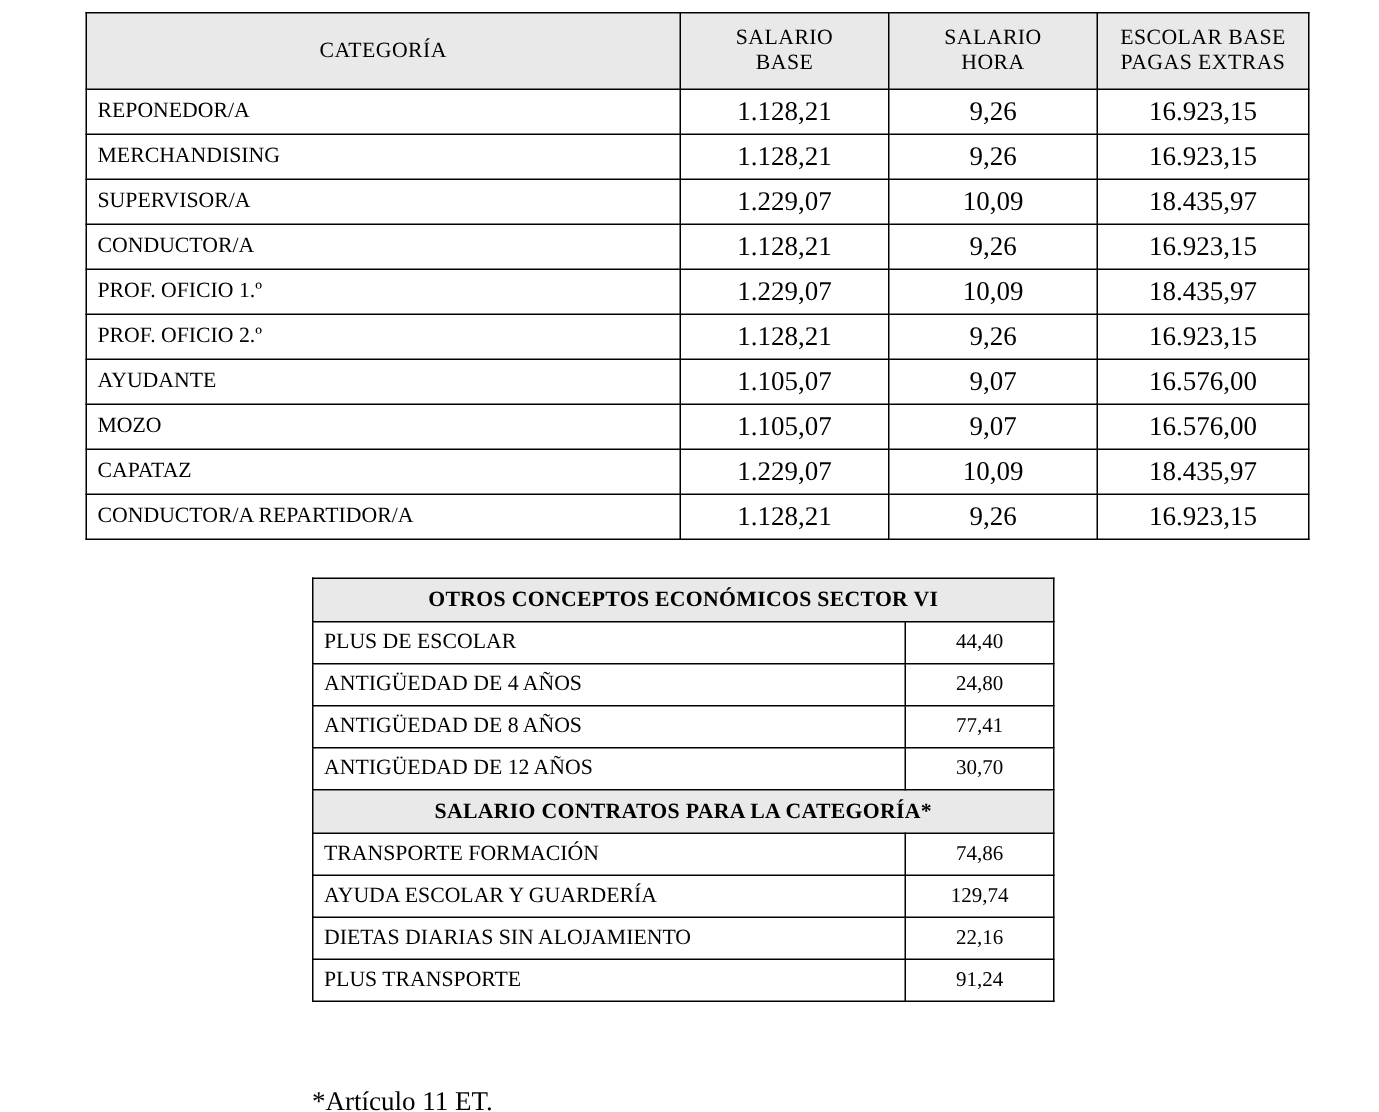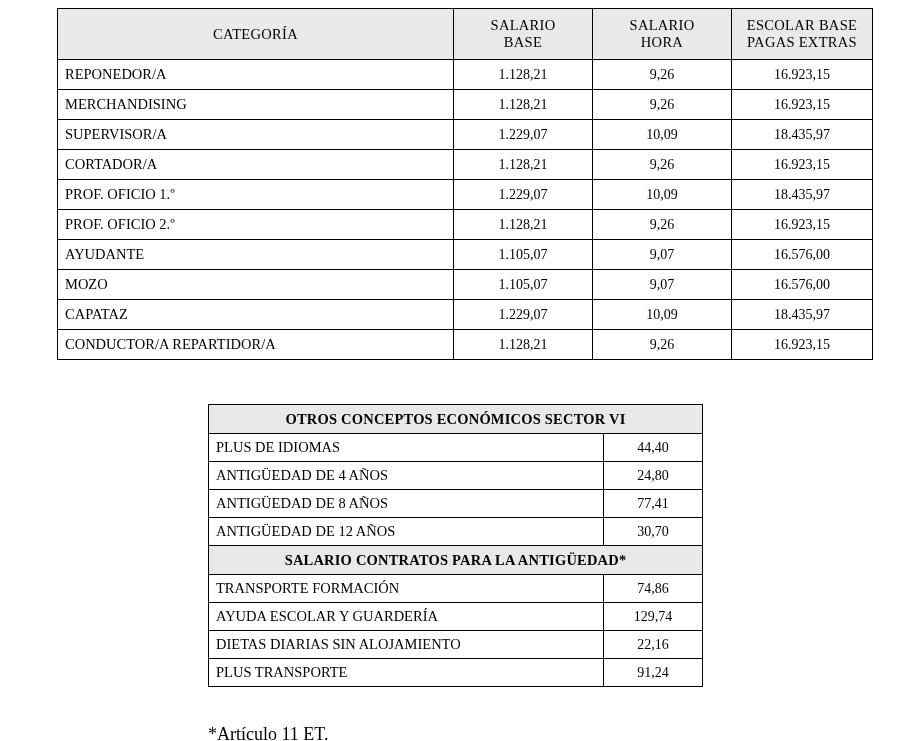--- a/index.html
+++ b/index.html
@@ -53,34 +53,34 @@
     height: 29px;
     vertical-align: middle;
   }
   .sal-row td.cat {
     text-align: left;
     padding-left: 7px;
     font-size: 14.5px;
   }
   .sal-row td.num {
     text-align: center;
-    font-size: 14px;
+    font-size: 18px;
   }
 
   
   .col-cat  { width: 396px; }
   .col-base { width: 139px; }
   .col-hora { width: 139px; }
   .col-extr { width: 141px; }
 
   
   #otros-table-wrap {
     position: absolute;
     left: 208px;
-    top: 404px;
+    top: 385px;
     width: 494px;
   }
   table.otros {
     border-collapse: collapse;
     table-layout: fixed;
     width: 100%;
   }
   table.otros td {
     border: 1px solid #000000;
     padding: 0;
@@ -159,21 +159,21 @@
         <td class="num">9,26</td>
         <td class="num">16.923,15</td>
       </tr>
       <tr class="sal-row">
         <td class="cat">SUPERVISOR/A</td>
         <td class="num">1.229,07</td>
         <td class="num">10,09</td>
         <td class="num">18.435,97</td>
       </tr>
       <tr class="sal-row">
-        <td class="cat">CORTADOR/A</td>
+        <td class="cat">CONDUCTOR/A</td>
         <td class="num">1.128,21</td>
         <td class="num">9,26</td>
         <td class="num">16.923,15</td>
       </tr>
       <tr class="sal-row">
         <td class="cat">PROF. OFICIO 1.º</td>
         <td class="num">1.229,07</td>
         <td class="num">10,09</td>
         <td class="num">18.435,97</td>
       </tr>
@@ -215,37 +215,37 @@
   <table class="otros">
     <colgroup>
       <col class="ocol-lbl">
         <col class="ocol-val">
     </colgroup>
     <tbody>
       <tr>
         <td class="section" colspan="2">OTROS CONCEPTOS ECONÓMICOS SECTOR VI</td>
       </tr>
       <tr>
-        <td class="lbl">PLUS DE IDIOMAS</td>
+        <td class="lbl">PLUS DE ESCOLAR</td>
         <td class="val">44,40</td>
       </tr>
       <tr>
         <td class="lbl">ANTIGÜEDAD DE 4 AÑOS</td>
         <td class="val">24,80</td>
       </tr>
       <tr>
         <td class="lbl">ANTIGÜEDAD DE 8 AÑOS</td>
         <td class="val">77,41</td>
       </tr>
       <tr>
         <td class="lbl">ANTIGÜEDAD DE 12 AÑOS</td>
         <td class="val">30,70</td>
       </tr>
       <tr>
-        <td class="section" colspan="2">SALARIO CONTRATOS PARA LA ANTIGÜEDAD*</td>
+        <td class="section" colspan="2">SALARIO CONTRATOS PARA LA CATEGORÍA*</td>
       </tr>
       <tr>
         <td class="lbl">TRANSPORTE FORMACIÓN</td>
         <td class="val">74,86</td>
       </tr>
       <tr>
         <td class="lbl">AYUDA ESCOLAR Y GUARDERÍA</td>
         <td class="val">129,74</td>
       </tr>
       <tr>

